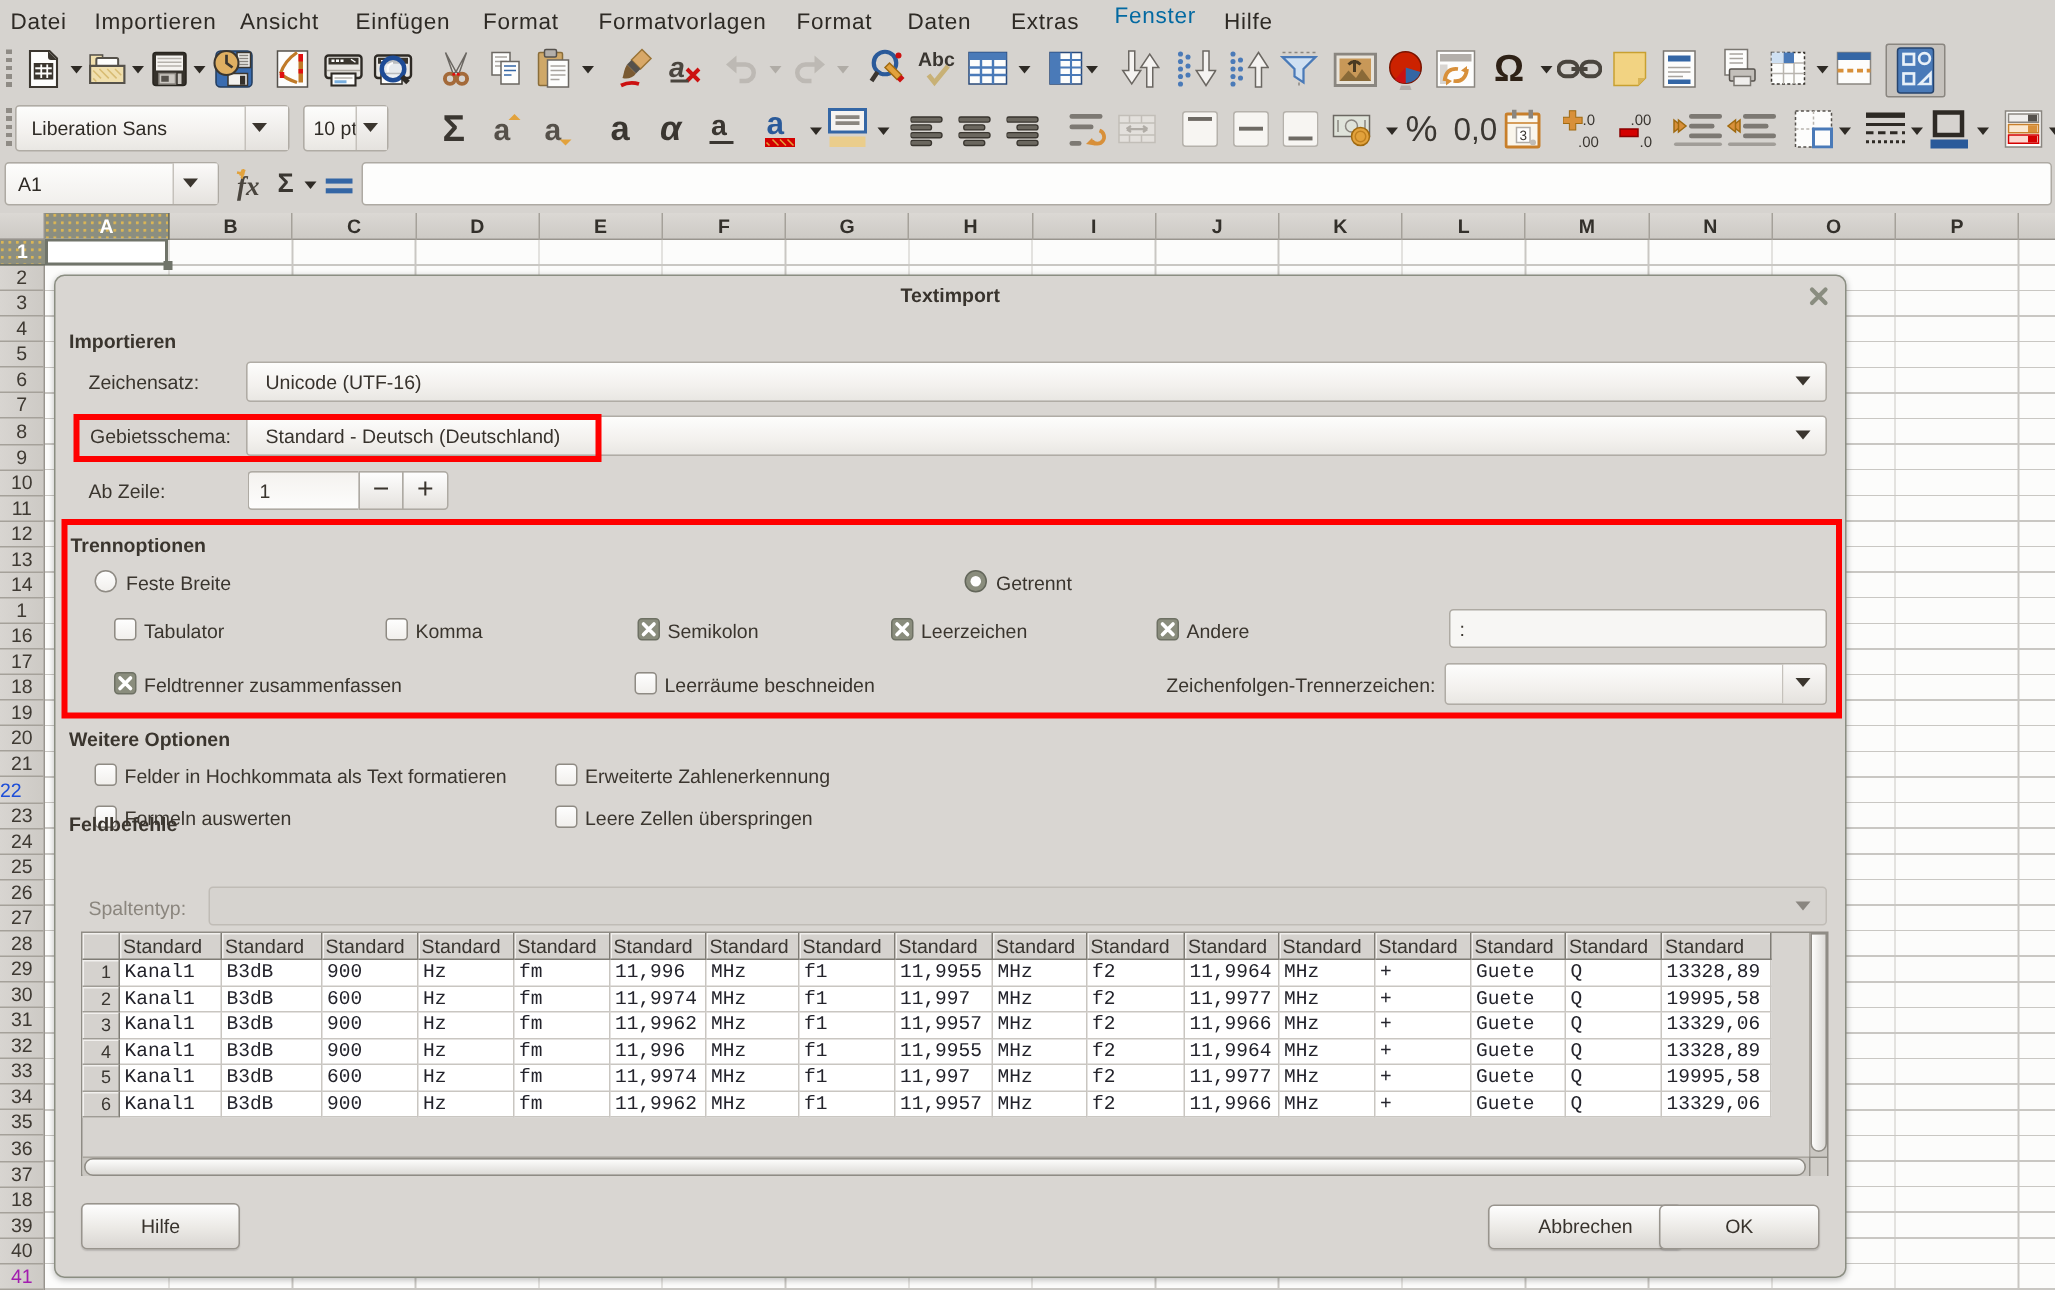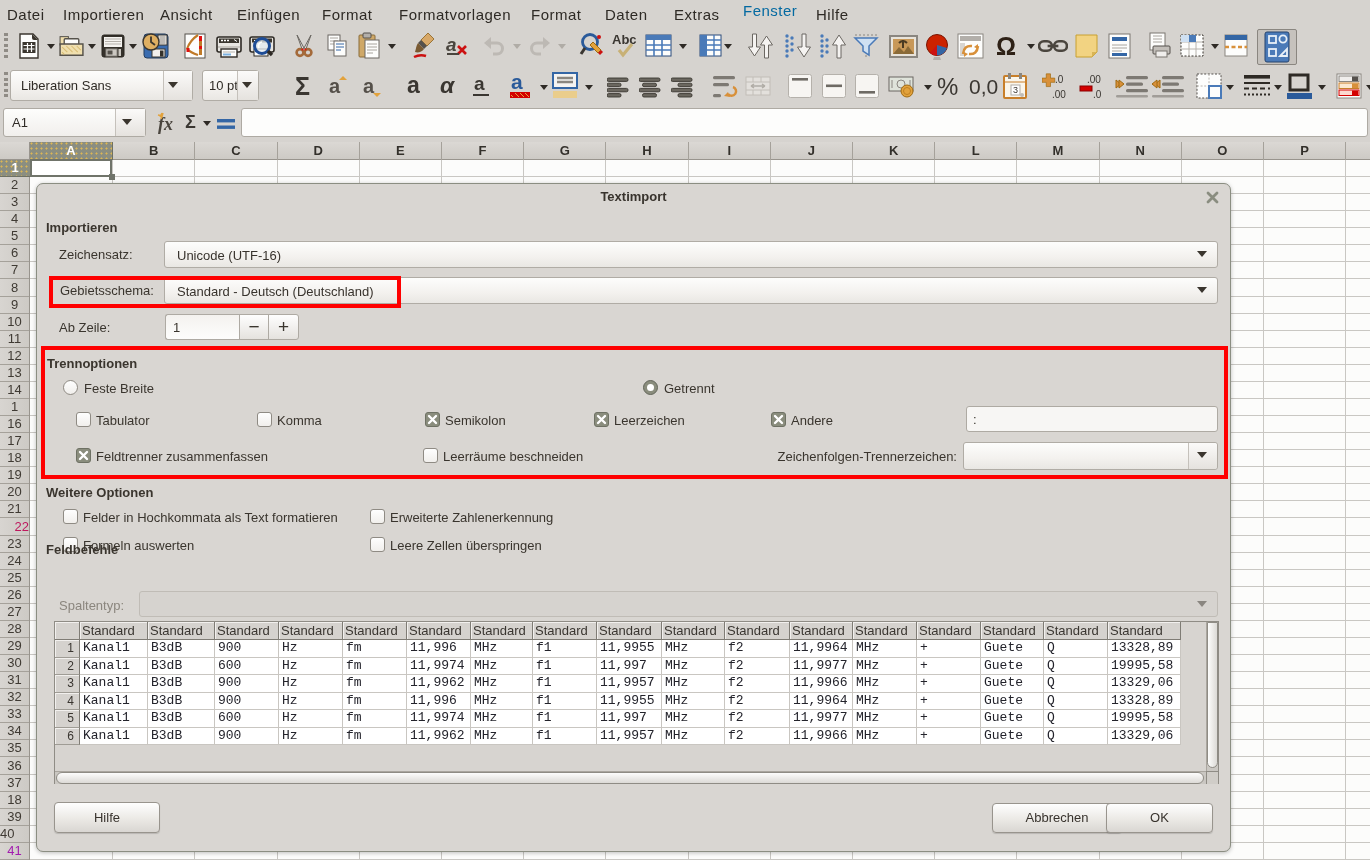--- a/index.html
+++ b/index.html
@@ -453,39 +453,39 @@
 <div class="abs" style="left:0px;top:347.8px;width:29px;height:17.07px;border-bottom:1px solid #a5a19a;font-size:13px;color:#3f3a33;text-align:center;line-height:16px">12</div>
 <div class="abs" style="left:0px;top:364.8px;width:29px;height:17.07px;border-bottom:1px solid #a5a19a;font-size:13px;color:#3f3a33;text-align:center;line-height:16px">13</div>
 <div class="abs" style="left:0px;top:381.9px;width:29px;height:17.07px;border-bottom:1px solid #a5a19a;font-size:13px;color:#3f3a33;text-align:center;line-height:16px">14</div>
 <div class="abs" style="left:0px;top:399.0px;width:29px;height:17.07px;border-bottom:1px solid #a5a19a;font-size:13px;color:#3f3a33;text-align:center;line-height:16px">1</div>
 <div class="abs" style="left:0px;top:416.1px;width:29px;height:17.07px;border-bottom:1px solid #a5a19a;font-size:13px;color:#3f3a33;text-align:center;line-height:16px">16</div>
 <div class="abs" style="left:0px;top:433.1px;width:29px;height:17.07px;border-bottom:1px solid #a5a19a;font-size:13px;color:#3f3a33;text-align:center;line-height:16px">17</div>
 <div class="abs" style="left:0px;top:450.2px;width:29px;height:17.07px;border-bottom:1px solid #a5a19a;font-size:13px;color:#3f3a33;text-align:center;line-height:16px">18</div>
 <div class="abs" style="left:0px;top:467.3px;width:29px;height:17.07px;border-bottom:1px solid #a5a19a;font-size:13px;color:#3f3a33;text-align:center;line-height:16px">19</div>
 <div class="abs" style="left:0px;top:484.3px;width:29px;height:17.07px;border-bottom:1px solid #a5a19a;font-size:13px;color:#3f3a33;text-align:center;line-height:16px">20</div>
 <div class="abs" style="left:0px;top:501.4px;width:29px;height:17.07px;border-bottom:1px solid #a5a19a;font-size:13px;color:#3f3a33;text-align:center;line-height:16px">21</div>
-<div class="abs" style="left:0px;top:518.5px;width:29px;height:17.07px;border-bottom:1px solid #a5a19a;font-size:13px;color:#be185d;text-align:right;line-height:16px">22</div>
+<div class="abs" style="left:0px;top:518.5px;width:29px;height:17.07px;border-bottom:1px solid #a5a19a;font-size:13px;color:#1d4ed8;text-align:left;line-height:16px">22</div>
 <div class="abs" style="left:0px;top:535.5px;width:29px;height:17.07px;border-bottom:1px solid #a5a19a;font-size:13px;color:#3f3a33;text-align:center;line-height:16px">23</div>
 <div class="abs" style="left:0px;top:552.6px;width:29px;height:17.07px;border-bottom:1px solid #a5a19a;font-size:13px;color:#3f3a33;text-align:center;line-height:16px">24</div>
 <div class="abs" style="left:0px;top:569.7px;width:29px;height:17.07px;border-bottom:1px solid #a5a19a;font-size:13px;color:#3f3a33;text-align:center;line-height:16px">25</div>
 <div class="abs" style="left:0px;top:586.8px;width:29px;height:17.07px;border-bottom:1px solid #a5a19a;font-size:13px;color:#3f3a33;text-align:center;line-height:16px">26</div>
 <div class="abs" style="left:0px;top:603.8px;width:29px;height:17.07px;border-bottom:1px solid #a5a19a;font-size:13px;color:#3f3a33;text-align:center;line-height:16px">27</div>
 <div class="abs" style="left:0px;top:620.9px;width:29px;height:17.07px;border-bottom:1px solid #a5a19a;font-size:13px;color:#3f3a33;text-align:center;line-height:16px">28</div>
 <div class="abs" style="left:0px;top:638.0px;width:29px;height:17.07px;border-bottom:1px solid #a5a19a;font-size:13px;color:#3f3a33;text-align:center;line-height:16px">29</div>
 <div class="abs" style="left:0px;top:655.0px;width:29px;height:17.07px;border-bottom:1px solid #a5a19a;font-size:13px;color:#3f3a33;text-align:center;line-height:16px">30</div>
 <div class="abs" style="left:0px;top:672.1px;width:29px;height:17.07px;border-bottom:1px solid #a5a19a;font-size:13px;color:#3f3a33;text-align:center;line-height:16px">31</div>
 <div class="abs" style="left:0px;top:689.2px;width:29px;height:17.07px;border-bottom:1px solid #a5a19a;font-size:13px;color:#3f3a33;text-align:center;line-height:16px">32</div>
 <div class="abs" style="left:0px;top:706.2px;width:29px;height:17.07px;border-bottom:1px solid #a5a19a;font-size:13px;color:#3f3a33;text-align:center;line-height:16px">33</div>
 <div class="abs" style="left:0px;top:723.3px;width:29px;height:17.07px;border-bottom:1px solid #a5a19a;font-size:13px;color:#3f3a33;text-align:center;line-height:16px">34</div>
 <div class="abs" style="left:0px;top:740.4px;width:29px;height:17.07px;border-bottom:1px solid #a5a19a;font-size:13px;color:#3f3a33;text-align:center;line-height:16px">35</div>
 <div class="abs" style="left:0px;top:757.5px;width:29px;height:17.07px;border-bottom:1px solid #a5a19a;font-size:13px;color:#3f3a33;text-align:center;line-height:16px">36</div>
 <div class="abs" style="left:0px;top:774.5px;width:29px;height:17.07px;border-bottom:1px solid #a5a19a;font-size:13px;color:#3f3a33;text-align:center;line-height:16px">37</div>
 <div class="abs" style="left:0px;top:791.6px;width:29px;height:17.07px;border-bottom:1px solid #a5a19a;font-size:13px;color:#3f3a33;text-align:center;line-height:16px">18</div>
 <div class="abs" style="left:0px;top:808.7px;width:29px;height:17.07px;border-bottom:1px solid #a5a19a;font-size:13px;color:#3f3a33;text-align:center;line-height:16px">39</div>
-<div class="abs" style="left:0px;top:825.7px;width:29px;height:17.07px;border-bottom:1px solid #a5a19a;font-size:13px;color:#3f3a33;line-height:16px">40</div>
+<div class="abs" style="left:0px;top:825.7px;width:29px;height:17.07px;border-bottom:1px solid #a5a19a;font-size:13px;color:#3f3a33;text-align:center;line-height:16px">40</div>
 <div class="abs" style="left:0px;top:842.8px;width:29px;height:17.07px;border-bottom:1px solid #a5a19a;font-size:13px;color:#a21caf;text-align:center;line-height:16px">41</div>
 <div class="abs" style="left:0px;top:160px;width:30px;height:17px;background:#8b8e80;border-bottom:1px solid #6e7164;background-image:radial-gradient(circle at 1.5px 1.5px,rgba(228,186,80,0.9) 0.85px,transparent 1.2px);background-size:5px 5px;font-size:13px;font-weight:bold;color:#fff;text-align:center;line-height:16px">1</div>
 <div class="abs" style="left:30px;top:159px;width:82px;height:18px;background:#fff;border:2px solid #70746a"></div>
 <div class="abs" style="left:109px;top:174px;width:6px;height:6px;background:#70746a"></div>
 <div class="abs" style="left:36px;top:183px;width:1195px;height:669px;background:#d9d6d2;border:1px solid #8b8e82;border-radius:7px;box-shadow:0 1px 4px rgba(0,0,0,0.25)"></div>
 <div class="abs b" style="left:36px;top:189px;width:1195px;text-align:center;font-size:13px;color:#38332d">Textimport</div>
 <svg class="ic" style="left:1206px;top:191px" width="13" height="13" viewBox="0 0 13 13">
     <path d="M2,2 L11,11 M11,2 L2,11" stroke="#8a8d80" stroke-width="2.8" stroke-linecap="round"></path>
   </svg>
 <div class="lbl b" style="left:46px;top:220px">Importieren</div>

